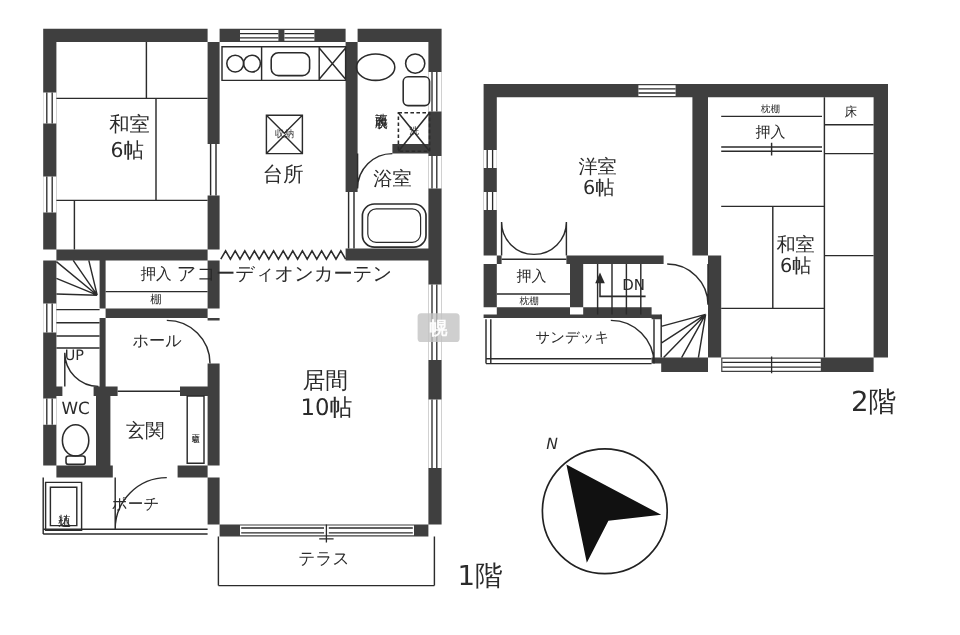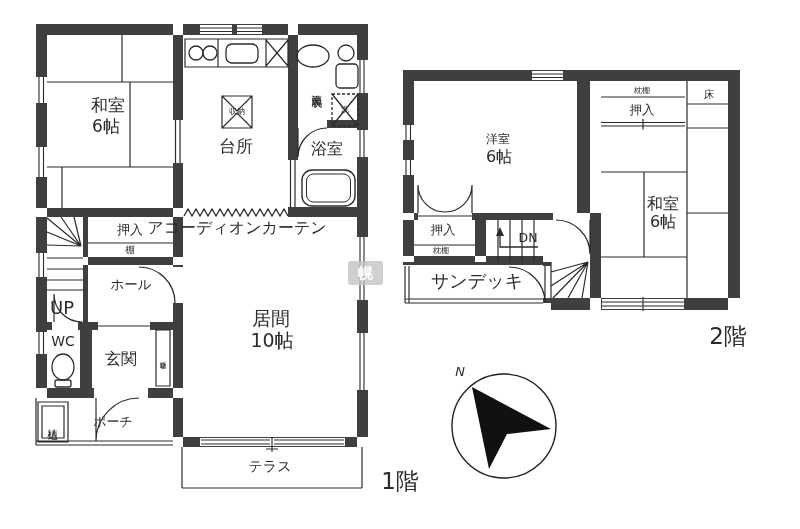--- a/index.html
+++ b/index.html
@@ -155,39 +155,39 @@
 <div class="lbl" style="left:236px;top:146px;font-size:17px">台所</div>
 <div class="lbl" style="left:237px;top:112px;font-size:8px">収納</div>
 <div class="lbl v" style="left:317px;top:88px;font-size:10.5px">洗面脱衣</div>
 <div class="lbl" style="left:345px;top:110px;font-size:8px">洗</div>
 <div class="lbl" style="left:327px;top:149px;font-size:16px">浴室</div>
 <div class="lbl" style="left:130px;top:229px;font-size:13px">押入</div>
 <div class="lbl" style="left:130px;top:250px;font-size:9.5px">棚</div>
 <div class="lbl lt" style="left:237px;top:228px;font-size:16px">アコーディオンカーテン</div>
 <div class="lbl" style="left:271px;top:318px;font-size:19px">居間</div>
 <div class="lbl" style="left:272px;top:340px;font-size:19px">10帖</div>
-<div class="lbl lt" style="left:62px;top:308px;font-size:18px">UP</div>
+<div class="lbl lt" style="left:62px;top:296px;font-size:12px">UP</div>
 <div class="lbl" style="left:131px;top:285px;font-size:13.5px">ホール</div>
 <div class="lbl" style="left:63px;top:341px;font-size:14px">WC</div>
 <div class="lbl" style="left:121px;top:359px;font-size:16px">玄関</div>
 <div class="lbl v" style="left:163px;top:357px;font-size:6.5px;letter-spacing:0">下駄箱</div>
 <div class="lbl v" style="left:53px;top:421px;font-size:10.5px">植込</div>
 <div class="lbl" style="left:113px;top:421px;font-size:13px">ポーチ</div>
 <div class="lbl" style="left:270px;top:466px;font-size:14px">テラス</div>
 <div class="lbl" style="left:400px;top:481px;font-size:23px">1階</div>
 
-<div class="lbl" style="left:498px;top:139px;font-size:12px">洋室</div>
+<div class="lbl" style="left:498px;top:139px;font-size:16px">洋室</div>
 <div class="lbl" style="left:499px;top:157px;font-size:16px">6帖</div>
 <div class="lbl" style="left:642px;top:91px;font-size:8px">枕棚</div>
 <div class="lbl" style="left:642px;top:110px;font-size:12.5px">押入</div>
 <div class="lbl" style="left:709px;top:94px;font-size:10.5px">床</div>
 <div class="lbl" style="left:663px;top:204px;font-size:16px">和室</div>
 <div class="lbl" style="left:663px;top:222px;font-size:16px">6帖</div>
 <div class="lbl" style="left:443px;top:230px;font-size:12.5px">押入</div>
 <div class="lbl" style="left:441px;top:251px;font-size:8px">枕棚</div>
 <div class="lbl lt" style="left:528px;top:238px;font-size:12.5px">DN</div>
-<div class="lbl" style="left:477px;top:281px;font-size:18px">サンデッキ</div>
+<div class="lbl" style="left:477px;top:281px;font-size:12px">サンデッキ</div>
 <div class="lbl" style="left:728px;top:336px;font-size:23px">2階</div>
 
 <div class="lbl lt" style="left:460px;top:371px;font-size:13px;font-style:italic">N</div>
 <div class="wm">幌</div>
 
 </div>
 
 </body></html>

